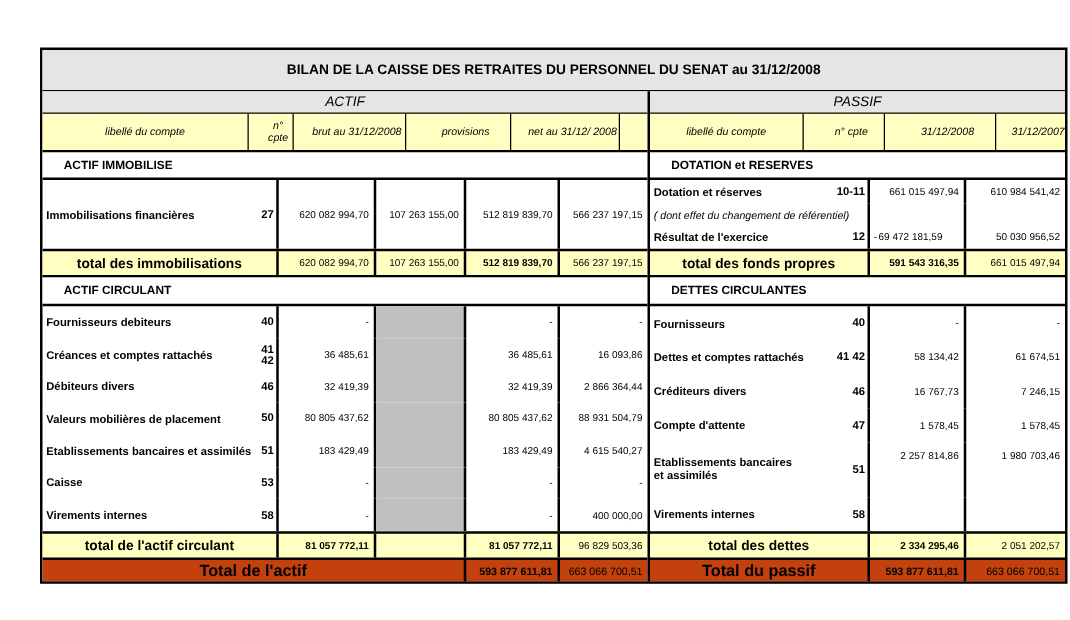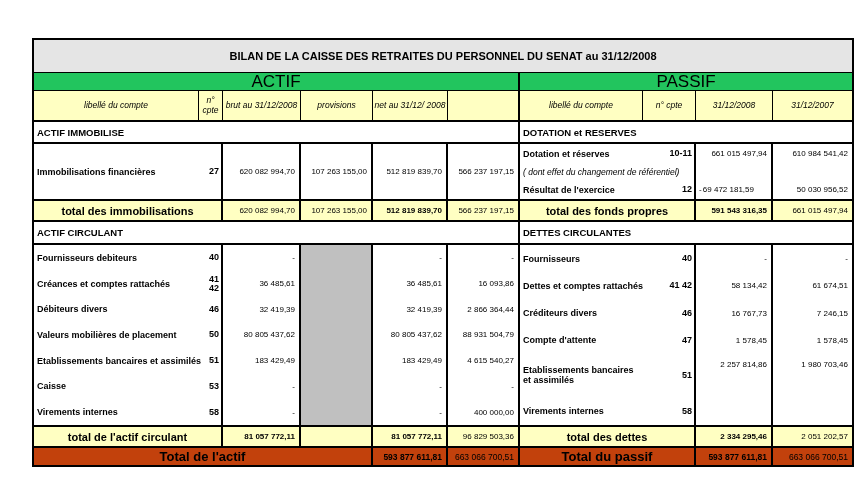--- a/index.html
+++ b/index.html
@@ -9,36 +9,36 @@
   .sheet { position: absolute; left: 32px; top: 38px; width: 822px; border: 2px solid #000; background: #fff; }
 
   .title-row { height: 33px; background: #e5e5e5; border-bottom: 1px solid #000;
                display: flex; align-items: center; justify-content: center;
                font-weight: bold; font-size: 11px; }
 
   .halves { display: flex; }
   .half-left  { width: 484px; }
   .half-right { width: 334px; border-left: 2px solid #000; }
 
-  .half-title { height: 17px; background: #22c55e; display: flex; align-items: center; justify-content: center;
-                font-size: 17px; }
+  .half-title { height: 17px; background: #e5e5e5; display: flex; align-items: center; justify-content: center;
+                font-style: italic; font-size: 11px; }
 
   .lrow { display: grid; grid-template-columns: 165px 24px 78px 72px 75px 1fr; }
   .rrow { display: grid; grid-template-columns: 123px 53px 77px 1fr; }
 
   .c { display: flex; align-items: center; min-width: 0; }
   .bR1 { border-right: 1px solid #000; }
   .bR2 { border-right: 2px solid #000; }
 
-  .colhead { height: 32px; background: #ffffc2; border-top: 1px solid #000; border-bottom: 2px solid #000; }
+  .colhead { height: 32px; background: #ffffc2; border-top: 1px solid #000; border-bottom: 2px solid #000; gap: 12px; }
   .colhead .c { justify-content: center; text-align: center; font-style: italic; font-size: 8.5px;
                 line-height: 1.15; padding: 1px; }
 
   .sechead { height: 22px; border-bottom: 2px solid #000; display: flex; align-items: center;
-             font-weight: bold; font-size: 9.5px; padding-left: 3px; background: #fff; }
+             font-weight: bold; font-size: 9.5px; padding-left: 17px; background: #fff; }
 
   .body1 { height: 55px; }
   .body1 .lrow, .body1 .c { height: 100%; }
 
   .rblock1 { height: 55px; display: grid; grid-template-rows: 19px 17px 19px; }
 
   .body2L { height: 180px; display: grid; grid-template-rows: repeat(7, 1fr); }
   .body2R { height: 180px; display: grid; grid-template-rows: 1fr 1fr 1fr 1fr 1.6fr 1fr; }
 
   .label { font-weight: bold; font-size: 9px; padding-left: 3px; white-space: nowrap; overflow: visible; }

